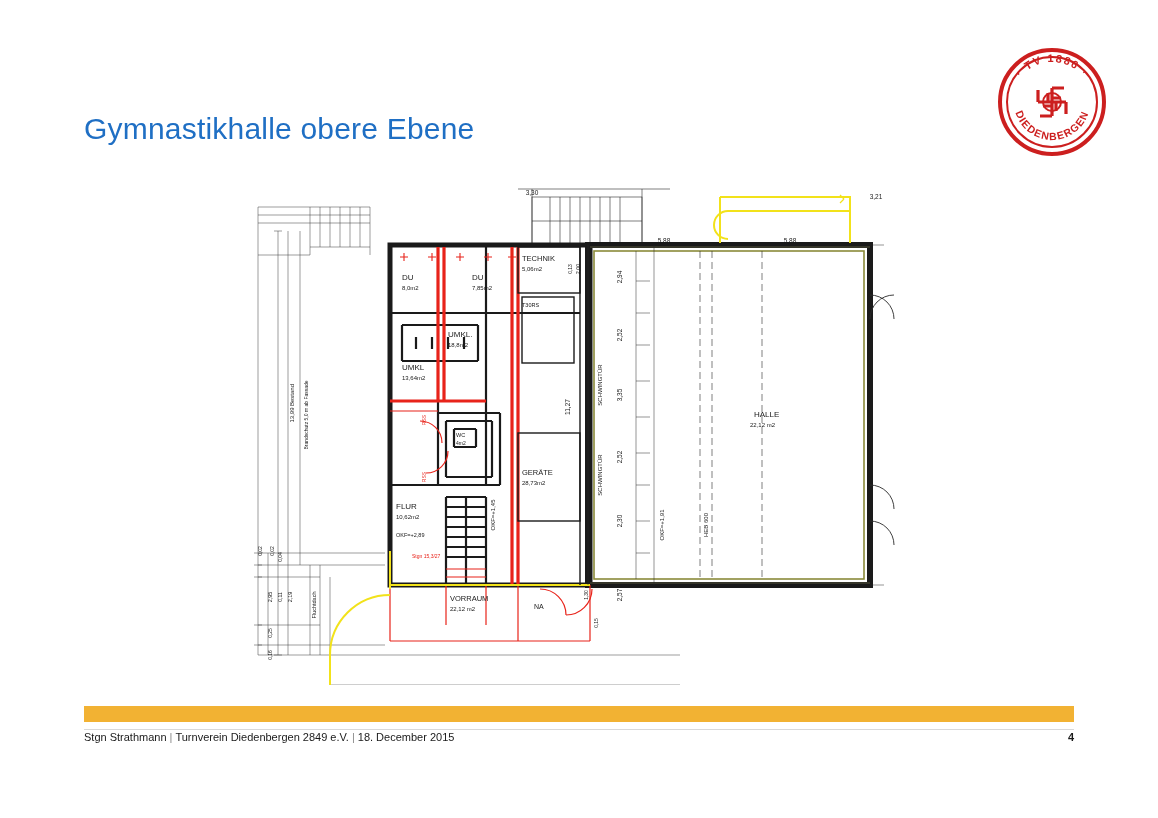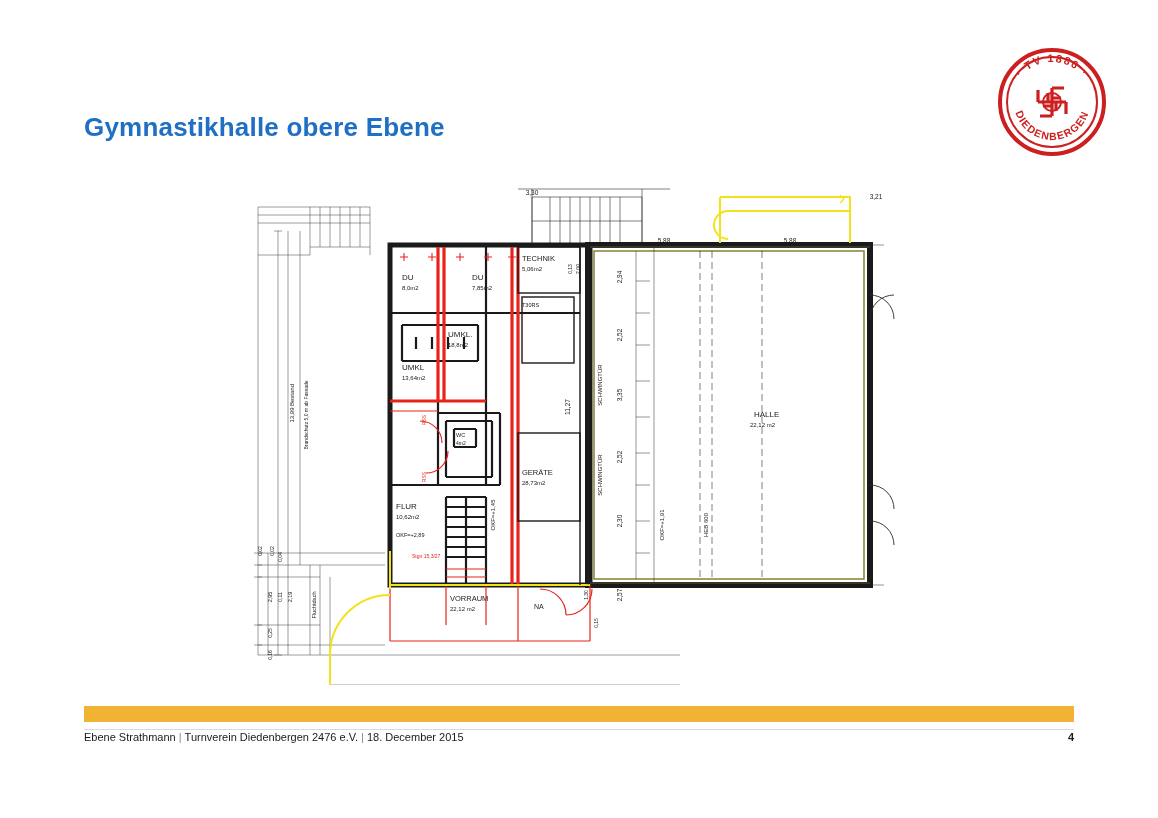--- a/index.html
+++ b/index.html
@@ -19,22 +19,22 @@
     left: 0; top: 0;
     width: 1158px;
     height: 818px;
     background: #ffffff;
   }
   
   .slide-title {
     position: absolute;
     left: 84px;
     top: 112px;
-    font-size: 26px;
-    font-weight: bold;
+    font-size: 30px;
+    font-weight: normal;
     color: #1f6fc4;
     letter-spacing: 0.2px;
     white-space: nowrap;
     text-align: right;
   }
   
   .logo {
     position: absolute;
     right: 52px;
     top: 48px;
@@ -325,17 +325,17 @@
           <text transform="translate(338,410) rotate(-90)" text-anchor="middle" font-size="5">1,30</text>
           <text transform="translate(348,438) rotate(-90)" text-anchor="middle" font-size="5">0,15</text>
         </g>
       </g>
     </svg>
   </div>
 
   <div class="footer-bar"></div>
   <div class="footer-line"></div>
   <div class="footer-text">
-    <span>Ebene Strathmann</span><span class="sep">|</span><span>Turnverein Diedenbergen 2476 e.V.</span><span class="sep">|</span><span>18. December 2015</span>
+    <span>Stgn Strathmann</span><span class="sep">|</span><span>Turnverein Diedenbergen 2849 e.V.</span><span class="sep">|</span><span>18. December 2015</span>
   </div>
   <div class="footer-page">4</div>
 
 </div>
 
 </body></html>

